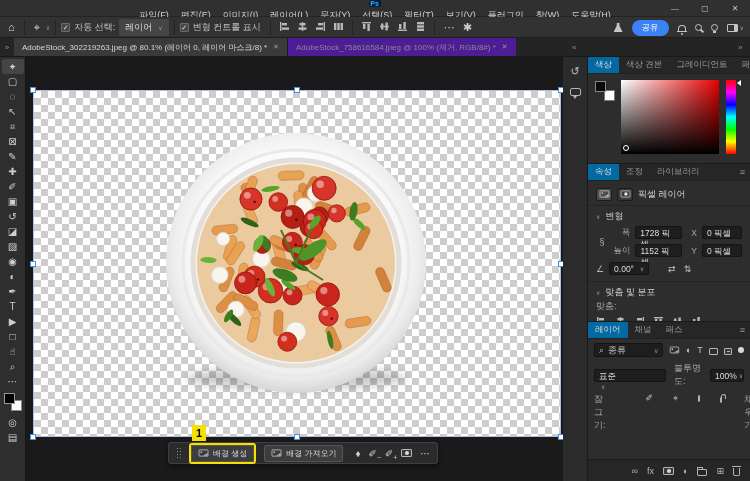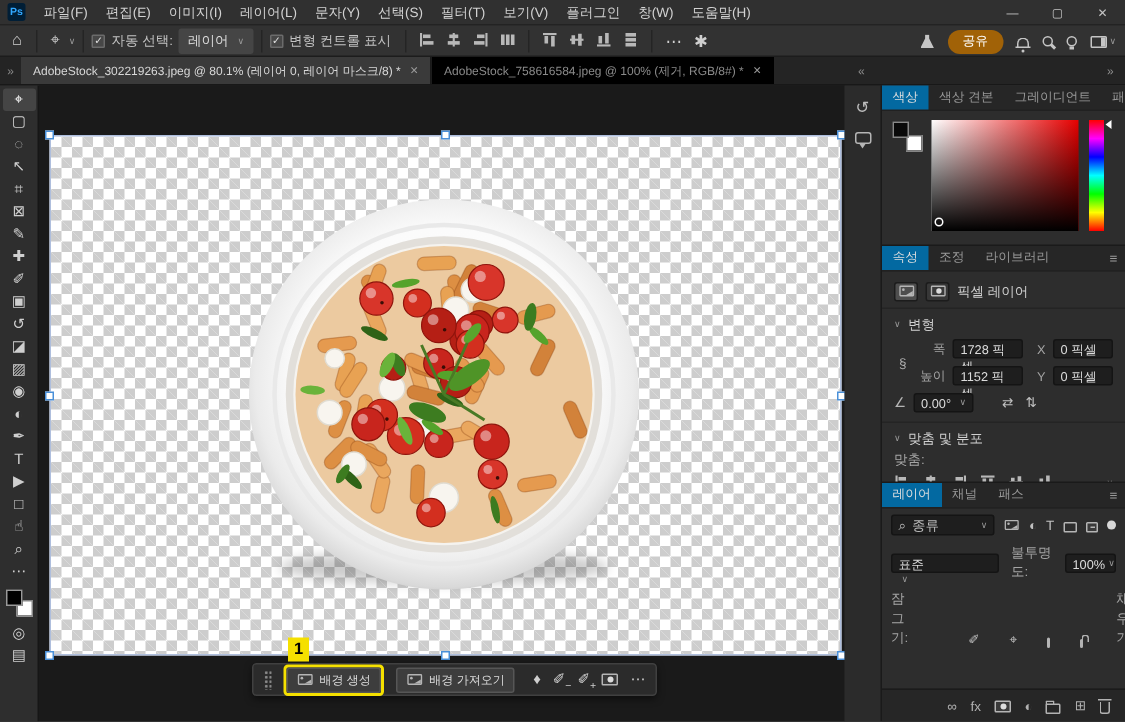--- a/index.html
+++ b/index.html
@@ -1,45 +1,45 @@
 <!DOCTYPE html>
 <html><head>
 <meta charset="utf-8">
 <style>
   *{margin:0;padding:0;box-sizing:border-box;}
   html,body{background:#000;}
   body{font-family:"Liberation Sans","DejaVu Sans",sans-serif;}
   .app{position:relative;width:750px;height:481px;background:#1e1e1e;overflow:hidden;font-size:9px;color:#c8c8c8;}
 
   
-  .menubar{position:absolute;left:0;top:0;width:750px;height:17px;background:#303030;display:flex;align-items:center;border-bottom:1px solid #232323;}
+  .menubar{position:absolute;left:0;top:0;width:750px;height:17px;background:#303030;display:flex;align-items:center;border-bottom:1px solid #232323;flex-direction:column;}
   .ps-logo{width:12px;height:12px;margin:0 6px 0 5px;background:#001e36;color:#31a8ff;font-size:7px;font-weight:bold;display:flex;align-items:center;justify-content:center;border-radius:2px;}
   .menu-item{padding:0 6px;color:#d2d2d2;line-height:17px;cursor:default;}
   .win-controls{position:absolute;right:0;top:0;height:17px;display:flex;}
   .win-btn{width:30px;height:17px;display:flex;align-items:center;justify-content:center;color:#c5c5c5;font-size:8px;}
 
   
   .optionsbar{position:absolute;left:0;top:17px;width:750px;height:21px;background:#323232;border-bottom:1px solid #1c1c1c;display:flex;align-items:center;}
   .opt-sep{width:1px;height:15px;background:#242424;margin:0 5px;}
   .opt-icon{color:#cfcfcf;font-size:11px;margin:0 4px;}
   .caret{font-size:6px;color:#9a9a9a;margin-left:2px;}
   .cb{width:9px;height:9px;background:#474747;border:1px solid #6b6b6b;border-radius:1px;color:#e0e0e0;font-size:7px;line-height:8px;text-align:center;margin-right:4px;}
   .opt-label{color:#c2c2c2;margin-right:4px;}
   .dropdown{background:#454545;border-radius:2px;padding:2px 6px;color:#dcdcdc;display:inline-flex;align-items:center;gap:4px;}
   .align-group{display:flex;align-items:center;gap:7px;margin:0 3px;}
   .opt-right{position:absolute;right:6px;top:0;height:21px;display:flex;align-items:center;gap:9px;}
-  .share-btn{background:#a16207;color:#fff;border-radius:9px;padding:2px 10px;font-size:8.5px;}
+  .share-btn{background:#3b82f6;color:#fff;border-radius:9px;padding:2px 10px;font-size:8.5px;}
   .ws-caret{font-size:6px;color:#9a9a9a;}
 
   
   .tabbar{position:absolute;left:0;top:38px;width:750px;height:19px;background:#242424;display:flex;align-items:stretch;border-bottom:1px solid #181818;}
   .tb-chevron{width:14px;display:flex;align-items:center;justify-content:center;color:#8a8a8a;font-size:8px;}
   .doc-tab{display:flex;align-items:center;gap:6px;padding:0 8px;font-size:8px;max-width:330px;white-space:nowrap;}
   .doc-tab.active{background:#3a3a3a;color:#d8d8d8;}
-  .doc-tab.inactive{background:#000000;color:#8a8a8a;border-left:1px solid #1c1c1c;}
+  .doc-tab.inactive{background:#4c1d95;color:#8a8a8a;border-left:1px solid #1c1c1c;}
   .tab-close{font-size:7px;color:#9a9a9a;}
   .dock-chevrons{position:absolute;top:38px;height:19px;display:flex;align-items:center;color:#8f8f8f;font-size:8px;}
 
   
   .toolbar{position:absolute;left:0;top:57px;width:26px;height:424px;background:#2e2e2e;border-right:1px solid #161616;display:flex;flex-direction:column;align-items:center;padding-top:2px;}
   .tool{width:22px;height:15px;display:flex;align-items:center;justify-content:center;color:#cfcfcf;font-size:10px;border-radius:2px;flex:0 0 auto;}
   .tool.selected{background:#454545;color:#fff;}
   .swatches{position:relative;width:18px;height:18px;margin:4px 0;flex:0 0 auto;}
   .swatch-bg{position:absolute;right:0;bottom:0;width:11px;height:11px;background:#fff;border:1px solid #888;}
   .swatch-fg{position:absolute;left:0;top:0;width:11px;height:11px;background:#000;border:1px solid #999;}
@@ -109,21 +109,21 @@
   .tf-row{display:flex;align-items:center;gap:5px;}
   .flip-icons{margin-left:14px;display:flex;gap:8px;color:#c0c0c0;font-size:9px;}
   .align-label{color:#a5a5a5;padding:0 8px;}
   .alignrow{display:flex;align-items:center;gap:8px;padding:0 8px;margin-top:3px;}
 
   
   .filter-row{display:flex;align-items:center;gap:6px;padding:0 6px;margin-top:4px;}
   .searchbox{background:#1e1e1e;border:1px solid #141414;border-radius:2px;display:flex;align-items:center;gap:4px;padding:1px 4px;width:72px;height:14px;color:#bdbdbd;}
   .f-ico{color:#c0c0c0;font-size:9px;}
   .blend-row{display:flex;align-items:center;gap:4px;padding:0 6px;margin-top:5px;}
-  .lock-row{display:flex;align-items:flex-end;gap:20px;padding:0 6px;margin-top:5px;color:#a5a5a5;}
+  .lock-row{display:flex;align-items:flex-start;gap:20px;padding:0 6px;margin-top:5px;color:#a5a5a5;}
   .layer-row{display:flex;align-items:center;gap:5px;height:24px;margin-top:6px;background:#404040;padding:0 4px;}
   .eye-cell{width:16px;display:flex;justify-content:center;border-right:1px solid #2d2d2d;height:100%;align-items:center;}
   .layer-thumb{width:24px;height:17px;border:1px solid #555;
     background-color:#fff;
     background-image:radial-gradient(circle at 50% 50%,#c22a1a 0 2px,#e8a45a 2px 5px,#f5f2ec 5px 7px,#fff 7px 8px,rgba(0,0,0,0) 8px),
       linear-gradient(45deg,#ccc 25%,transparent 25%,transparent 75%,#ccc 75%),
       linear-gradient(45deg,#ccc 25%,transparent 25%,transparent 75%,#ccc 75%);
     background-size:100% 100%,6px 6px,6px 6px;background-position:0 0,0 0,3px 3px;}
   .mask-link{color:#b5b5b5;font-size:7px;}
   .layer-mask-thumb{position:relative;width:24px;height:17px;background:#000;border:2px solid #888;}

